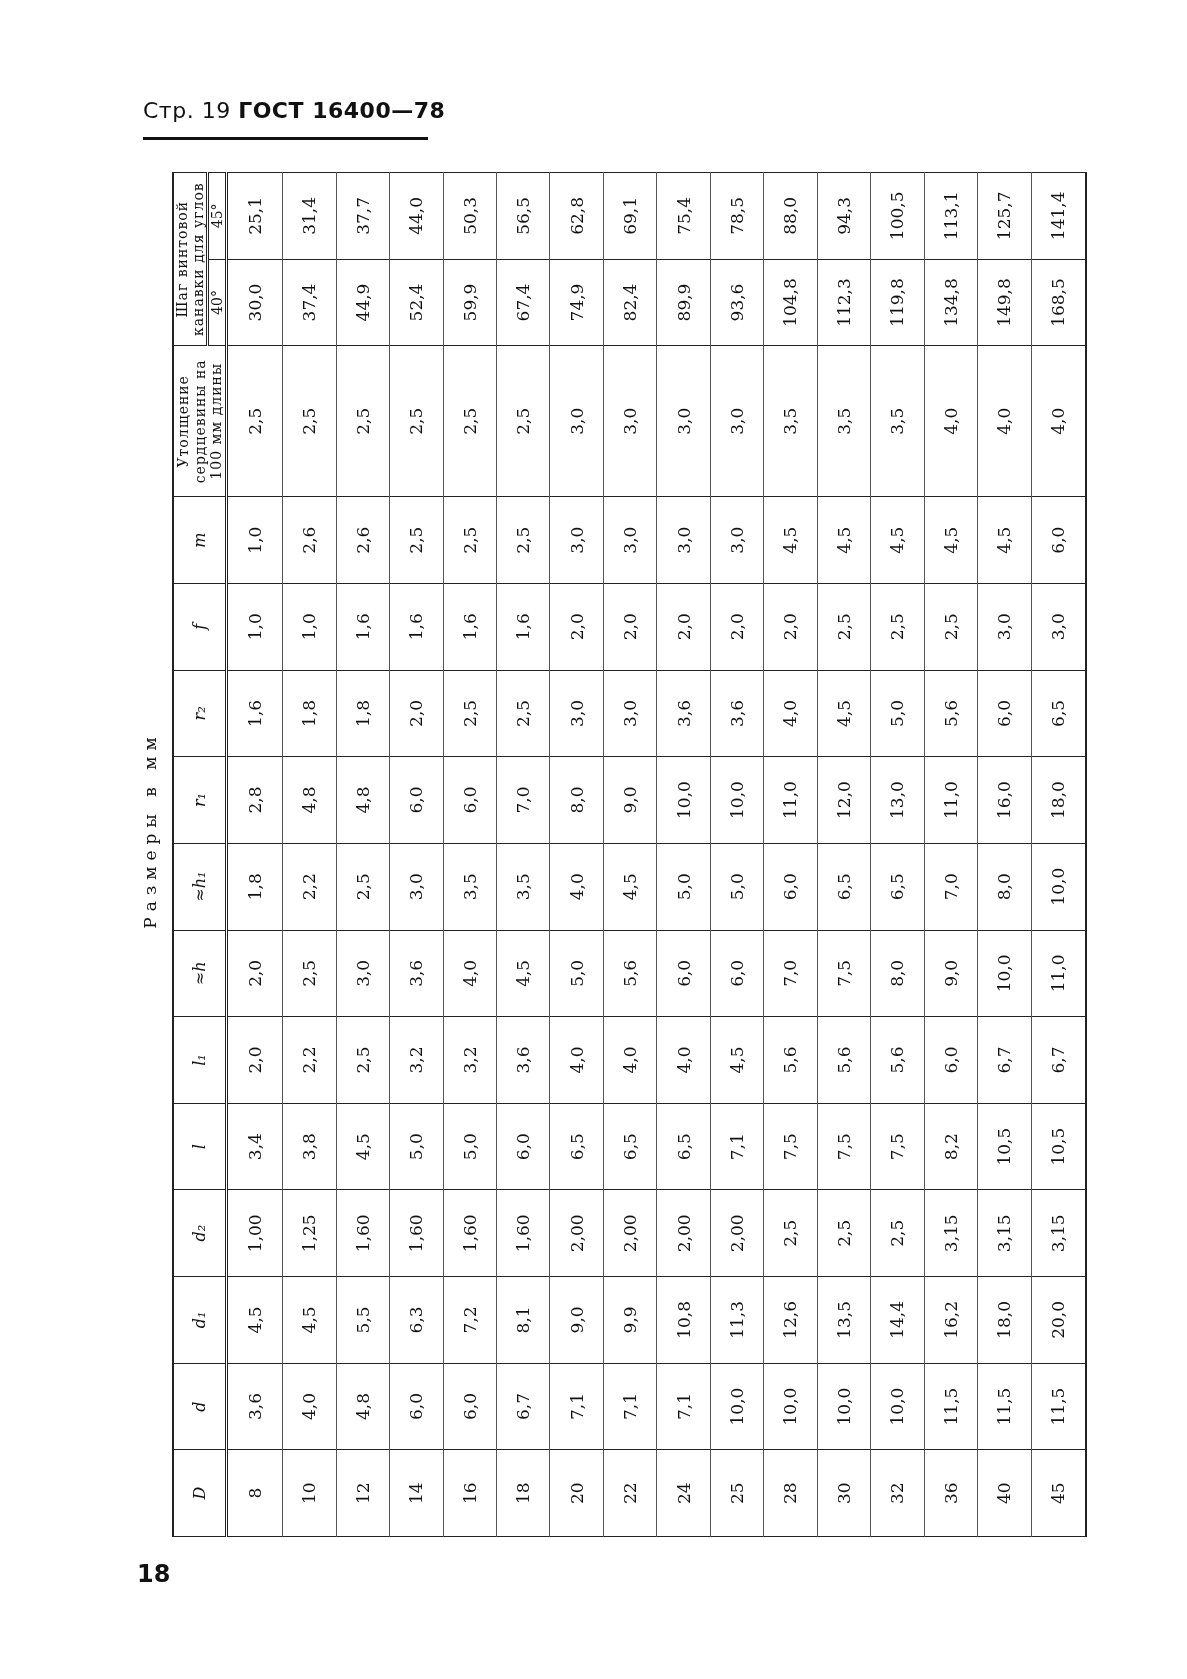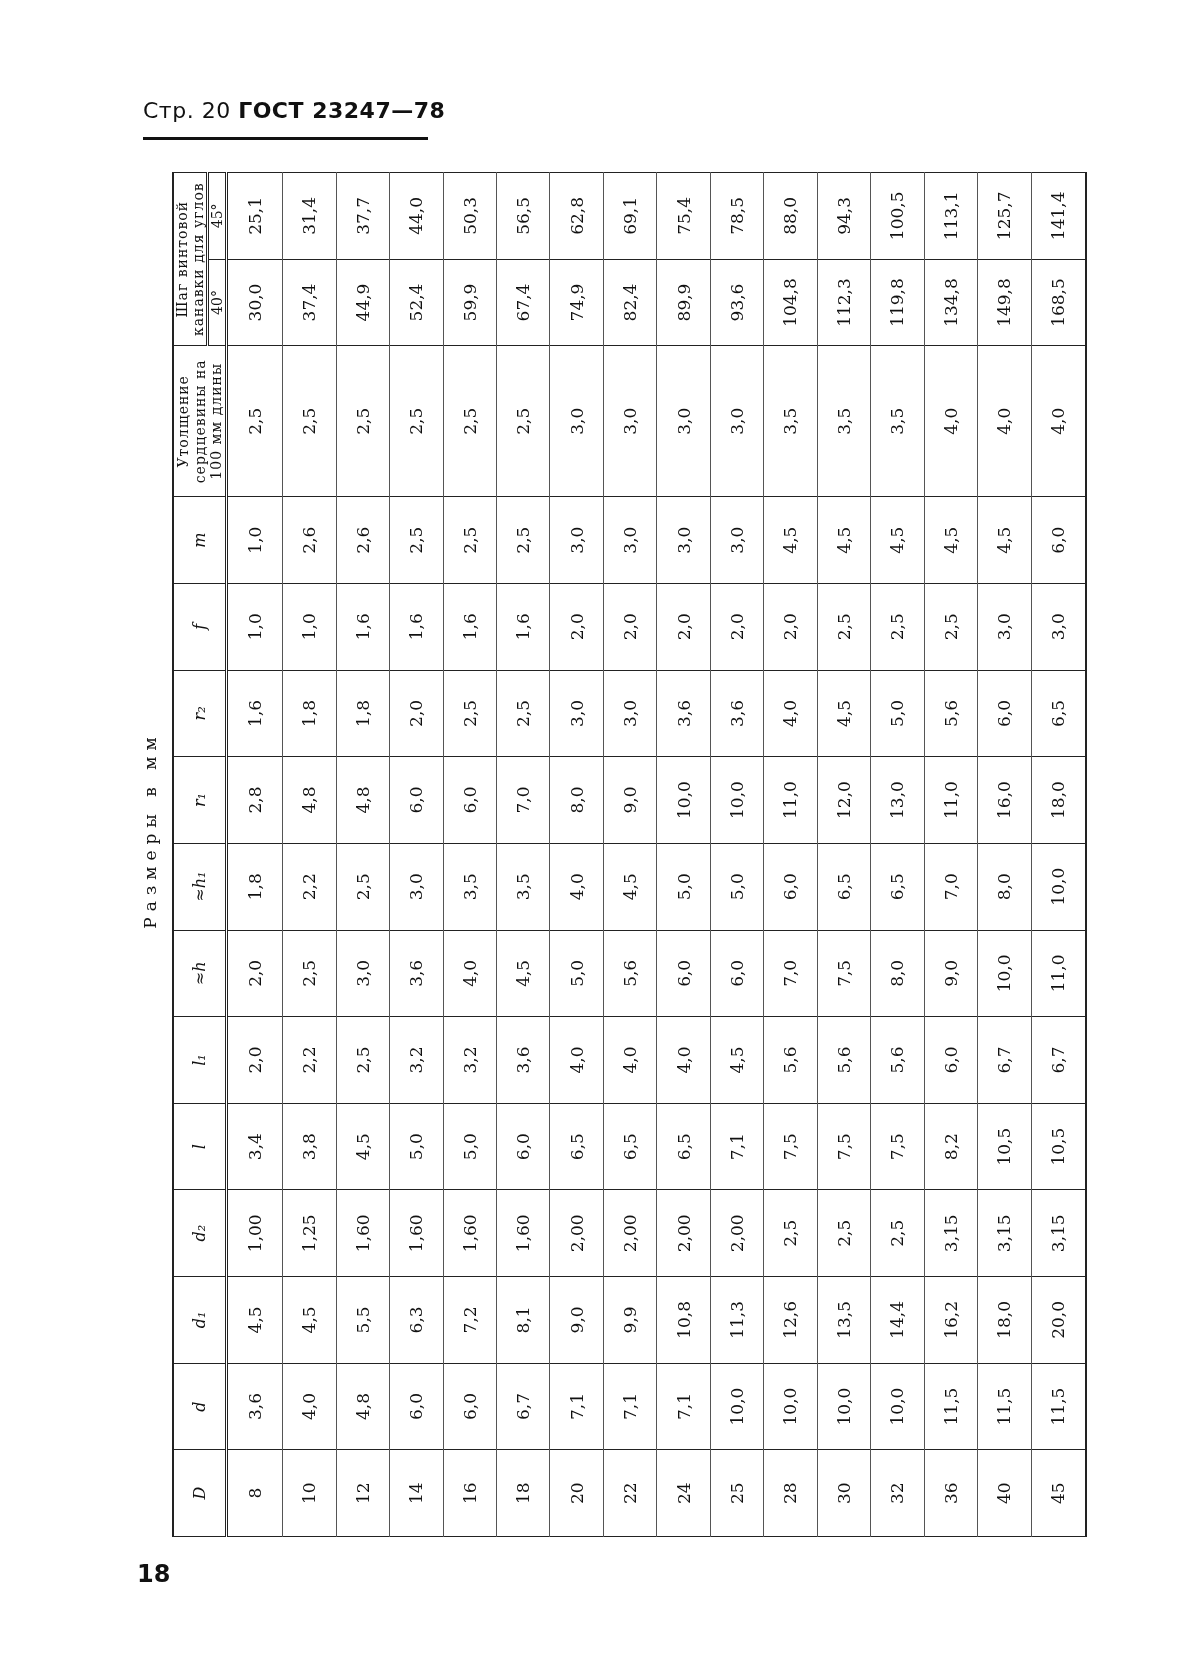--- a/index.html
+++ b/index.html
@@ -26,22 +26,22 @@
                   border-top: 2px solid #222; }
   table.spec th.group { font-style: normal; font-size: 14px; line-height: 1.15; letter-spacing: 1px; }
   table.spec th.angle { font-style: normal; font-size: 14px; }
   table.spec tr.datarow td { border-bottom: 1px solid #555; }
   table.spec tr:last-child td { border-bottom: 2px solid #222; }
 </style>
 </head>
 <body>
 
 <div class="page-header">
-  <span>Стр. 20</span>
-  <span class="gost">ГОСТ 23247—78</span>
+  <span>Стр. 19</span>
+  <span class="gost">ГОСТ 16400—78</span>
 </div>
 <div class="header-rule"></div>
 
 <div class="caption">Размеры в мм</div>
 
 <div class="table-wrap">
   <table class="spec" id="spec">
     <thead>
       <tr>
         <th rowspan="2">D</th>

